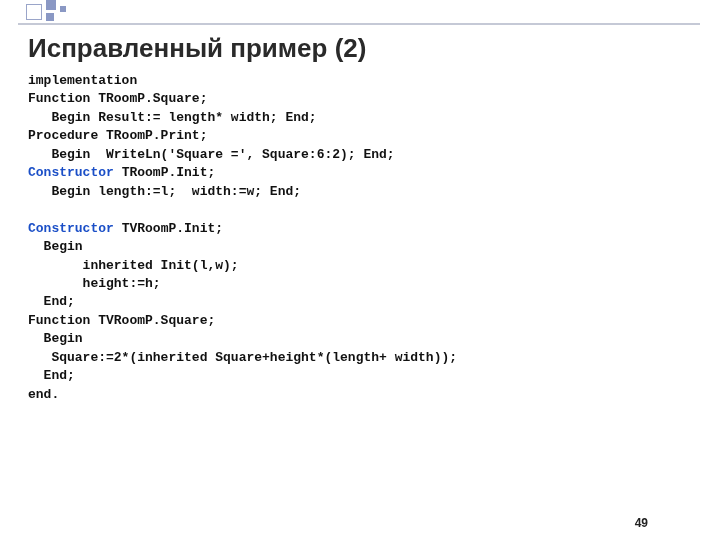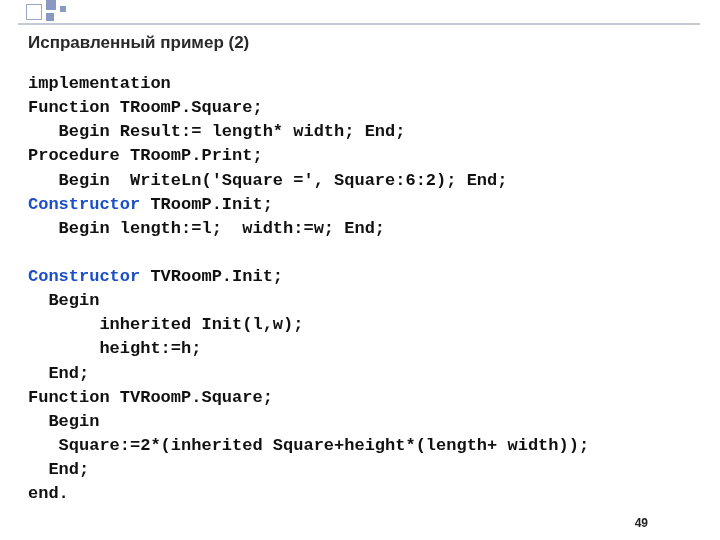--- a/index.html
+++ b/index.html
@@ -32,31 +32,31 @@
     position: absolute;
     top: 23px;
     left: 18px;
     right: 20px;
     border-bottom: 2px solid #c5c9d6;
   }
   .title {
     position: absolute;
     top: 33px;
     left: 28px;
-    font-size: 17px;
+    font-size: 26px;
     font-weight: bold;
     color: #2a2a2a;
   }
   .code-area {
     position: absolute;
     top: 72px;
     left: 28px;
     right: 28px;
     font-family: "Courier New", Courier, monospace;
-    font-size: 17px;
+    font-size: 13px;
     line-height: 1.42;
     font-weight: bold;
     color: #111;
     white-space: pre;
   }
   .kw-blue { color: #1b4fc7; }
   .page-num {
     position: absolute;
     bottom: 10px;
     right: 72px;

